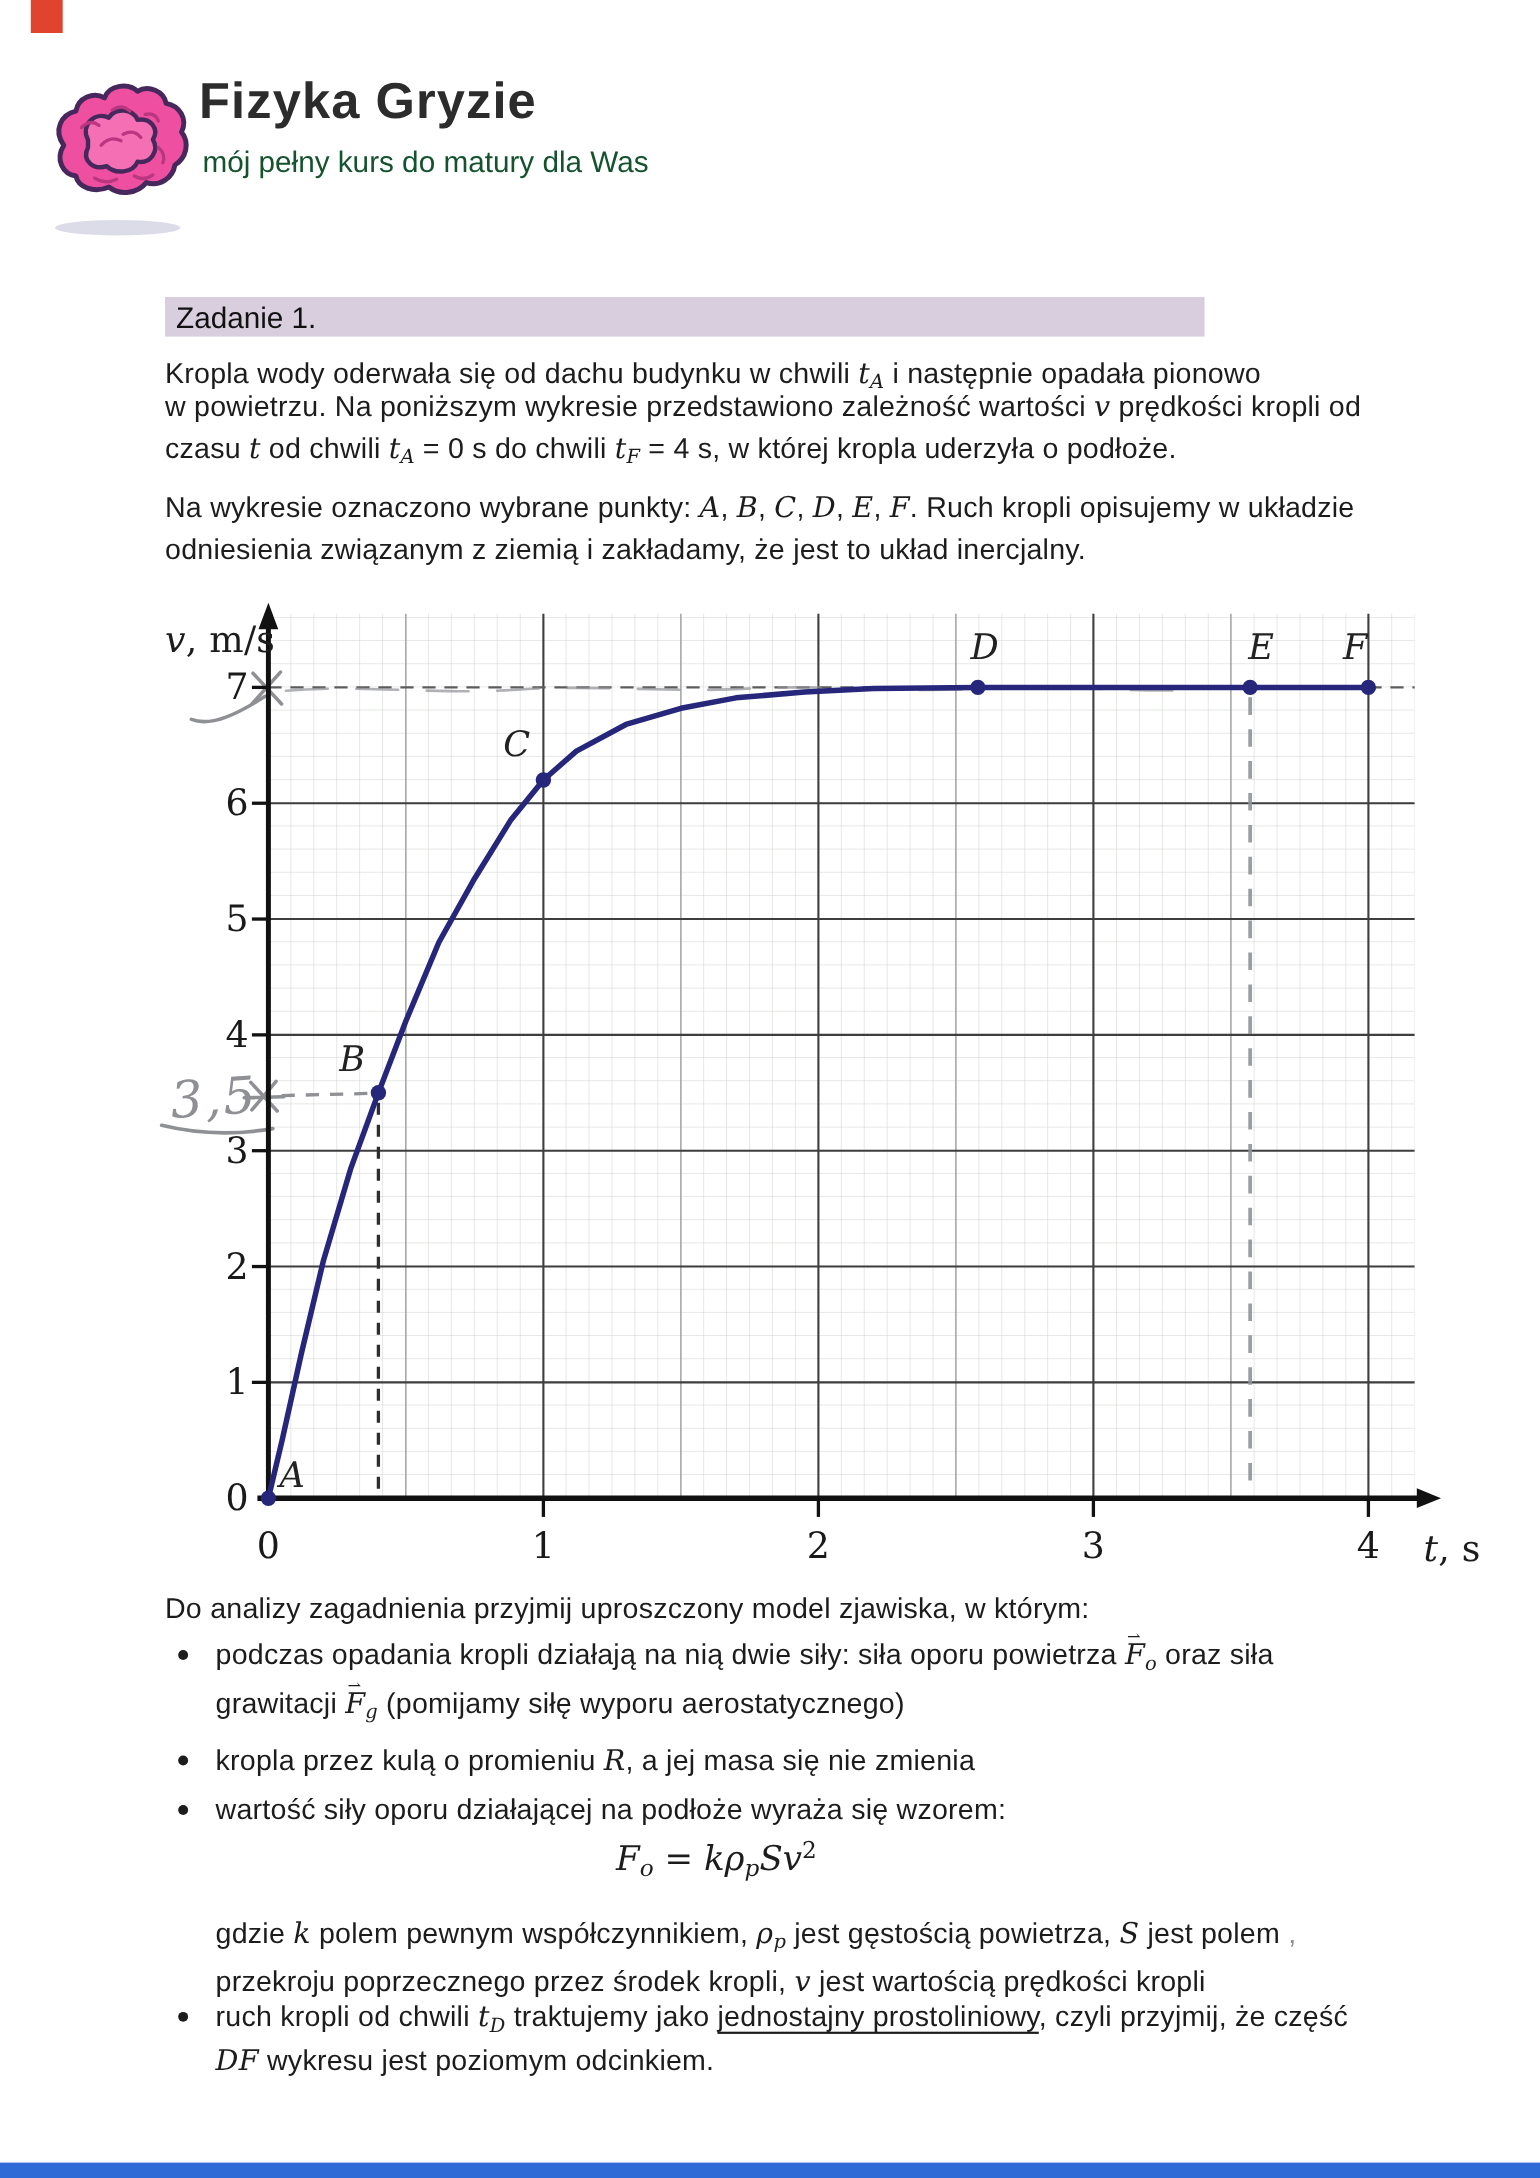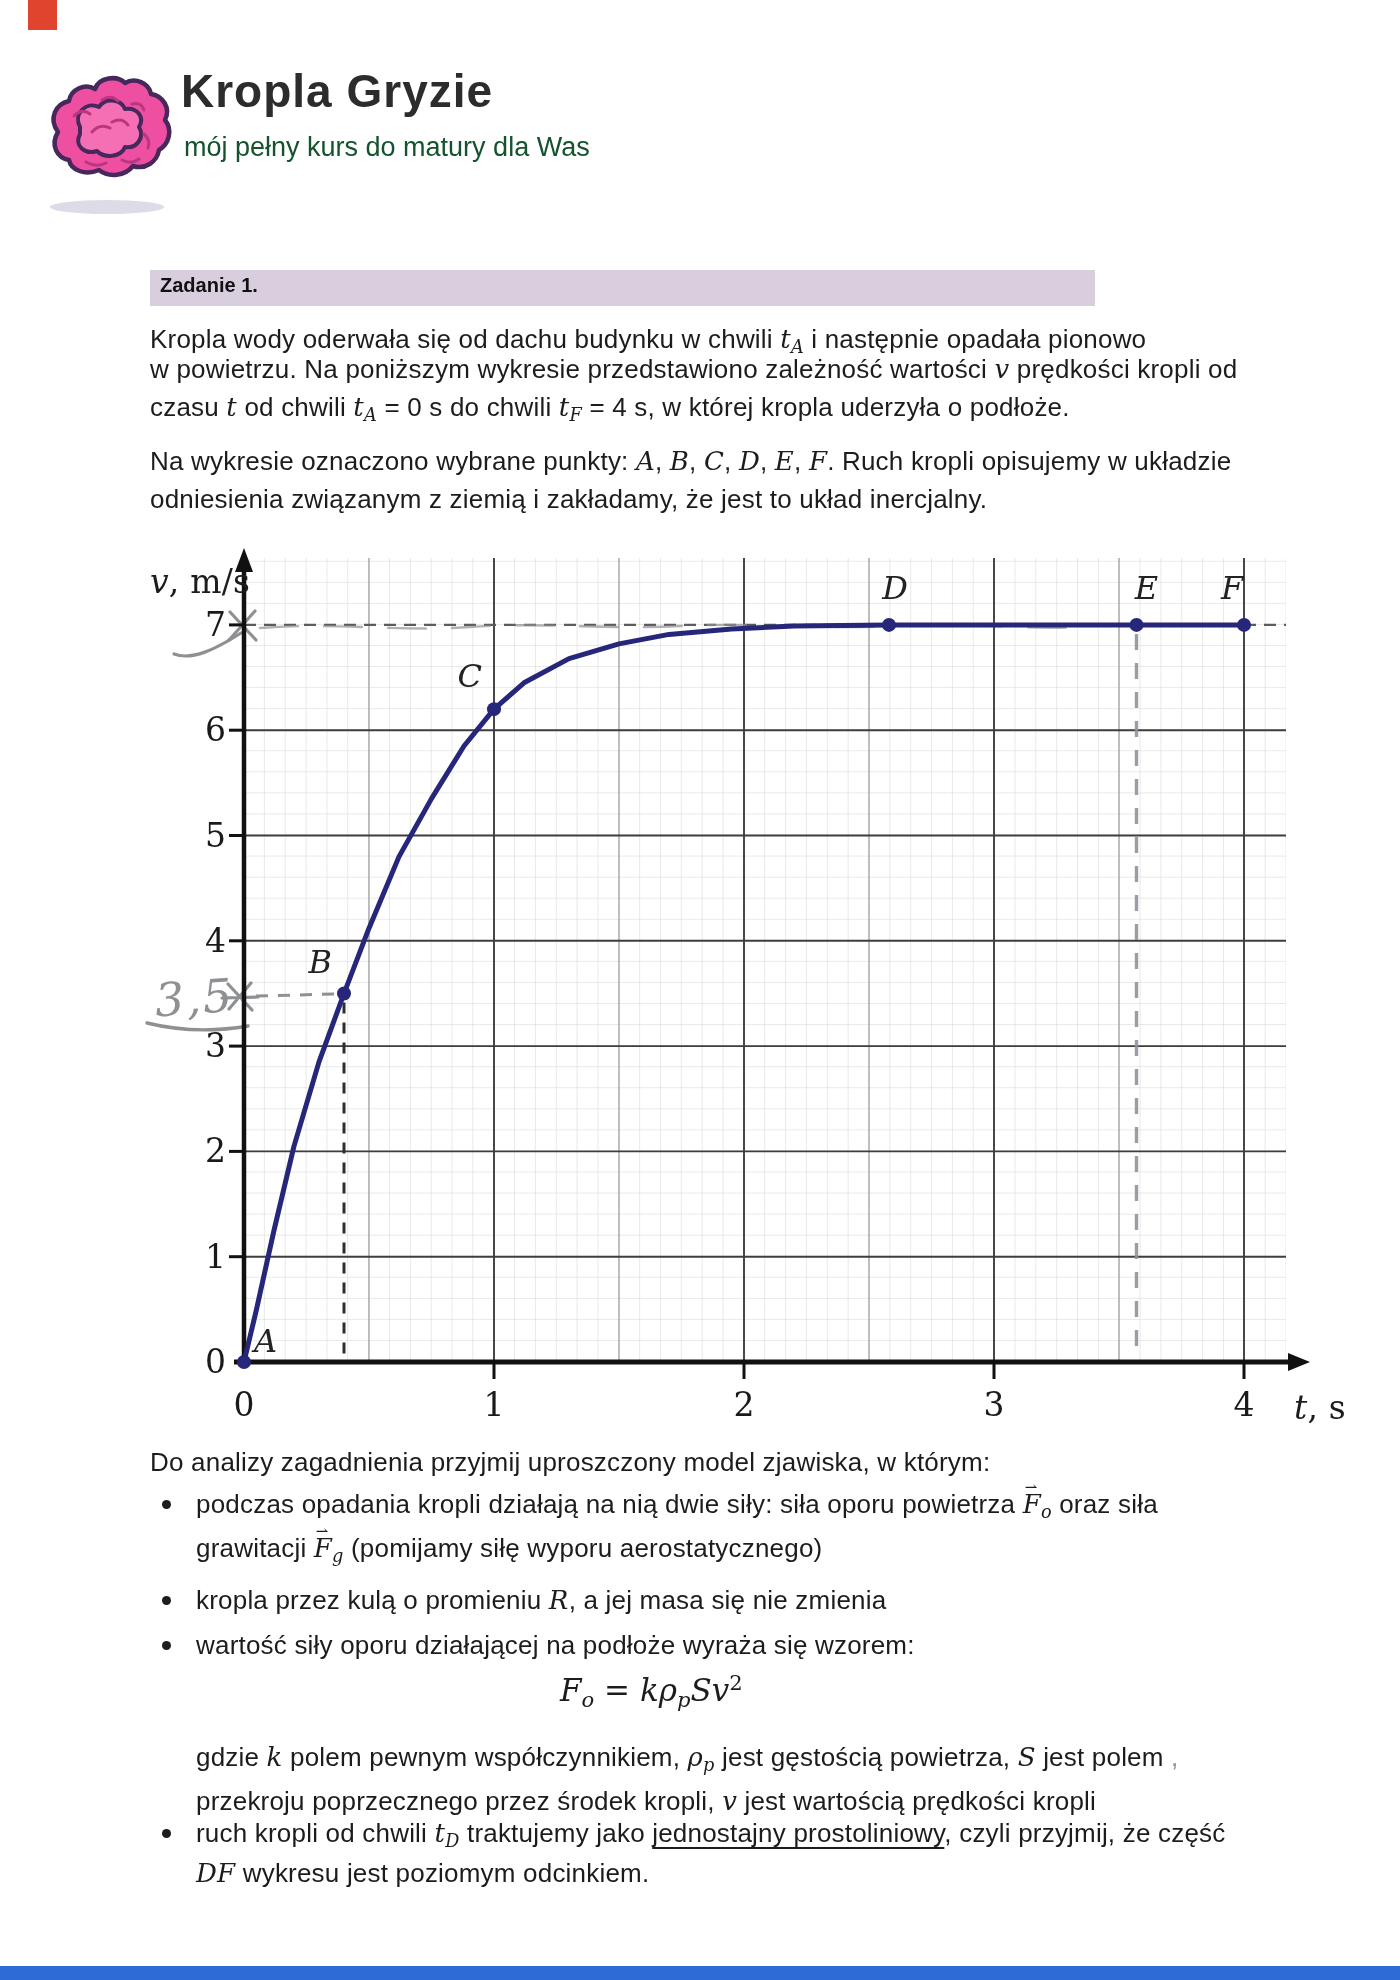--- a/index.html
+++ b/index.html
@@ -18,21 +18,21 @@
   .pencil{color:#8e9094}
   .vec{position:relative;display:inline-block}
   .vec::after{content:"⇀";position:absolute;left:2px;top:-0.72em;font-size:.58em;font-style:normal}
   .bdot{position:absolute;width:9px;height:9px;border-radius:50%;background:#1c1c1c}
 
   .brand-title{position:absolute;left:181px;top:64px;font-size:46px;font-weight:800;color:#2c2c2c;letter-spacing:1px}
   .brand-sub{position:absolute;left:184px;top:132px;font-size:27px;color:#14532d}
   .logo-shadow{position:absolute;left:50px;top:200px;width:114px;height:14px;border-radius:50%;background:#dcdce8}
 
   .task-bar{position:absolute;left:150px;top:270px;width:945px;height:36px;background:#d8cede}
-  .task-label{position:absolute;left:160px;top:274px;font-size:20px;font-weight:bold;color:#111}
+  .task-label{position:absolute;left:160px;top:274px;font-size:27px;font-weight:normal;color:#111}
 
   .corner-accent{position:absolute;left:28px;top:0;width:29px;height:30px;background:#e0442f}
   .footer-bar{position:absolute;left:0;top:1966px;width:1400px;height:14px;background:#2e6bd6}
 
   svg text.tick{font-family:"DejaVu Serif",serif;font-size:33px;fill:#1a1a1a}
   svg text.plab{font-family:"DejaVu Serif",serif;font-style:italic;font-size:32px;fill:#222}
   svg text.hw{font-family:"DejaVu Serif",serif;font-style:italic;font-size:46px;fill:#8e9094;letter-spacing:2px}
   .gmaj{stroke:#3e3e3e;stroke-width:1.9}
   .gmed{stroke:#8f948f;stroke-width:1.1}
   .axtick{stroke:#111;stroke-width:3}
@@ -60,21 +60,21 @@
       <path d="M92,34 q9,-2 12,6"></path>
       <path d="M52,62 q8,-9 18,-4"></path>
       <path d="M72,52 q10,-5 16,3"></path>
       <path d="M46,92 q10,6 20,1"></path>
       <path d="M82,90 q9,5 17,-1"></path>
       <path d="M104,64 q7,6 4,14"></path>
     </g>
   </svg>
 </div>
 <div class="logo-shadow"></div>
-<div class="brand-title">Kropla Gryzie</div>
+<div class="brand-title">Fizyka Gryzie</div>
 <div class="brand-sub">mój pełny kurs do matury dla Was</div>
 
 <div class="task-bar"></div>
 <div class="task-label">Zadanie 1.</div>
 
 <div class="line" style="left:150px;top:324px"><span>Kropla wody oderwała się od dachu budynku w chwili </span><span class="m">t</span><sub class="m">A</sub><span> i następnie opadała pionowo</span></div>
 <div class="line" style="left:150px;top:354px"><span>w powietrzu. Na poniższym wykresie przedstawiono zależność wartości </span><span class="m">v</span><span> prędkości kropli od</span></div>
 <div class="line" style="left:150px;top:392px"><span>czasu </span><span class="m">t</span><span> od chwili </span><span class="m">t</span><sub class="m">A</sub><span> = 0 s do chwili </span><span class="m">t</span><sub class="m">F</sub><span> = 4 s, w której kropla uderzyła o podłoże.</span></div>
 <div class="line" style="left:150px;top:446px"><span>Na wykresie oznaczono wybrane punkty: </span><span class="m">A</span><span>, </span><span class="m">B</span><span>, </span><span class="m">C</span><span>, </span><span class="m">D</span><span>, </span><span class="m">E</span><span>, </span><span class="m">F</span><span>. Ruch kropli opisujemy w układzie</span></div>
 <div class="line" style="left:150px;top:484px"><span>odniesienia związanym z ziemią i zakładamy, że jest to układ inercjalny.</span></div>

